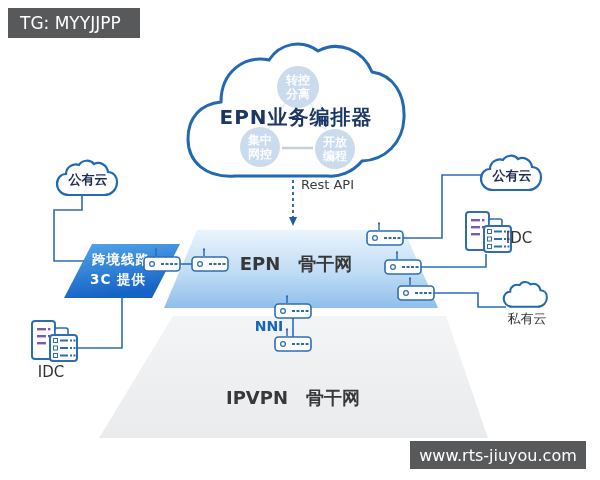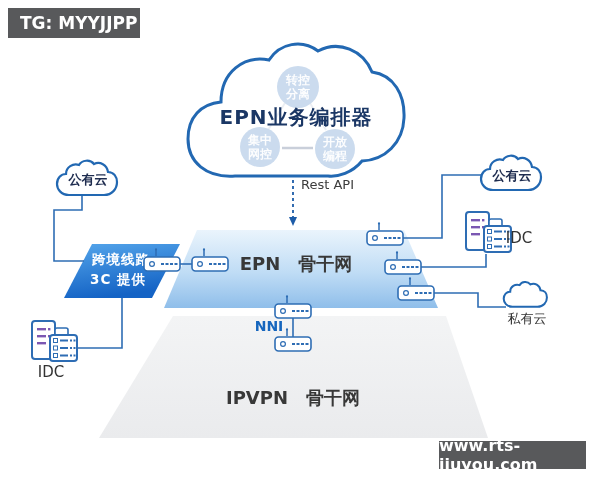--- a/index.html
+++ b/index.html
@@ -1,20 +1,20 @@
 <!DOCTYPE html>
 <html><head>
 <meta charset="utf-8">
 <style>
   html,body{margin:0;padding:0;background:#fff;}
   .stage{position:relative;width:600px;height:480px;background:#ffffff;overflow:hidden;
          font-family:"DejaVu Sans","Liberation Sans",sans-serif;}
-  .banner{position:absolute;background:#58595B;color:#fff;display:flex;align-items:center;font-weight:bold;}
+  .banner{position:absolute;background:#58595B;color:#fff;display:flex;align-items:center;}
   .banner.tl{left:8px;top:8px;width:132px;height:30px;font-size:17px;padding-left:12px;box-sizing:border-box;}
-  .banner.br{right:14px;bottom:11px;width:147px;height:28px;font-size:16px;justify-content:center;}
+  .banner.br{right:14px;bottom:11px;width:176px;height:28px;font-size:16px;justify-content:center;}
   svg{position:absolute;left:0;top:0;}
   text{font-family:"DejaVu Sans","Liberation Sans",sans-serif;}
   .t-title{font-size:20px;font-weight:bold;fill:#1B3765;letter-spacing:1px;}
   .t-circle{font-size:12px;font-weight:bold;fill:#ffffff;opacity:.95;}
   .t-layer{font-size:18px;fill:#383838;font-weight:600;}
   .t-api{font-size:13px;fill:#3c3c3c;}
   .t-nni{font-size:14px;font-weight:bold;fill:#1666BE;}
   .t-cloudlbl{font-size:13px;font-weight:bold;fill:#1E2C4F;}
   .t-small{font-size:13px;fill:#333;}
   .t-idc{font-size:15px;fill:#333;}

